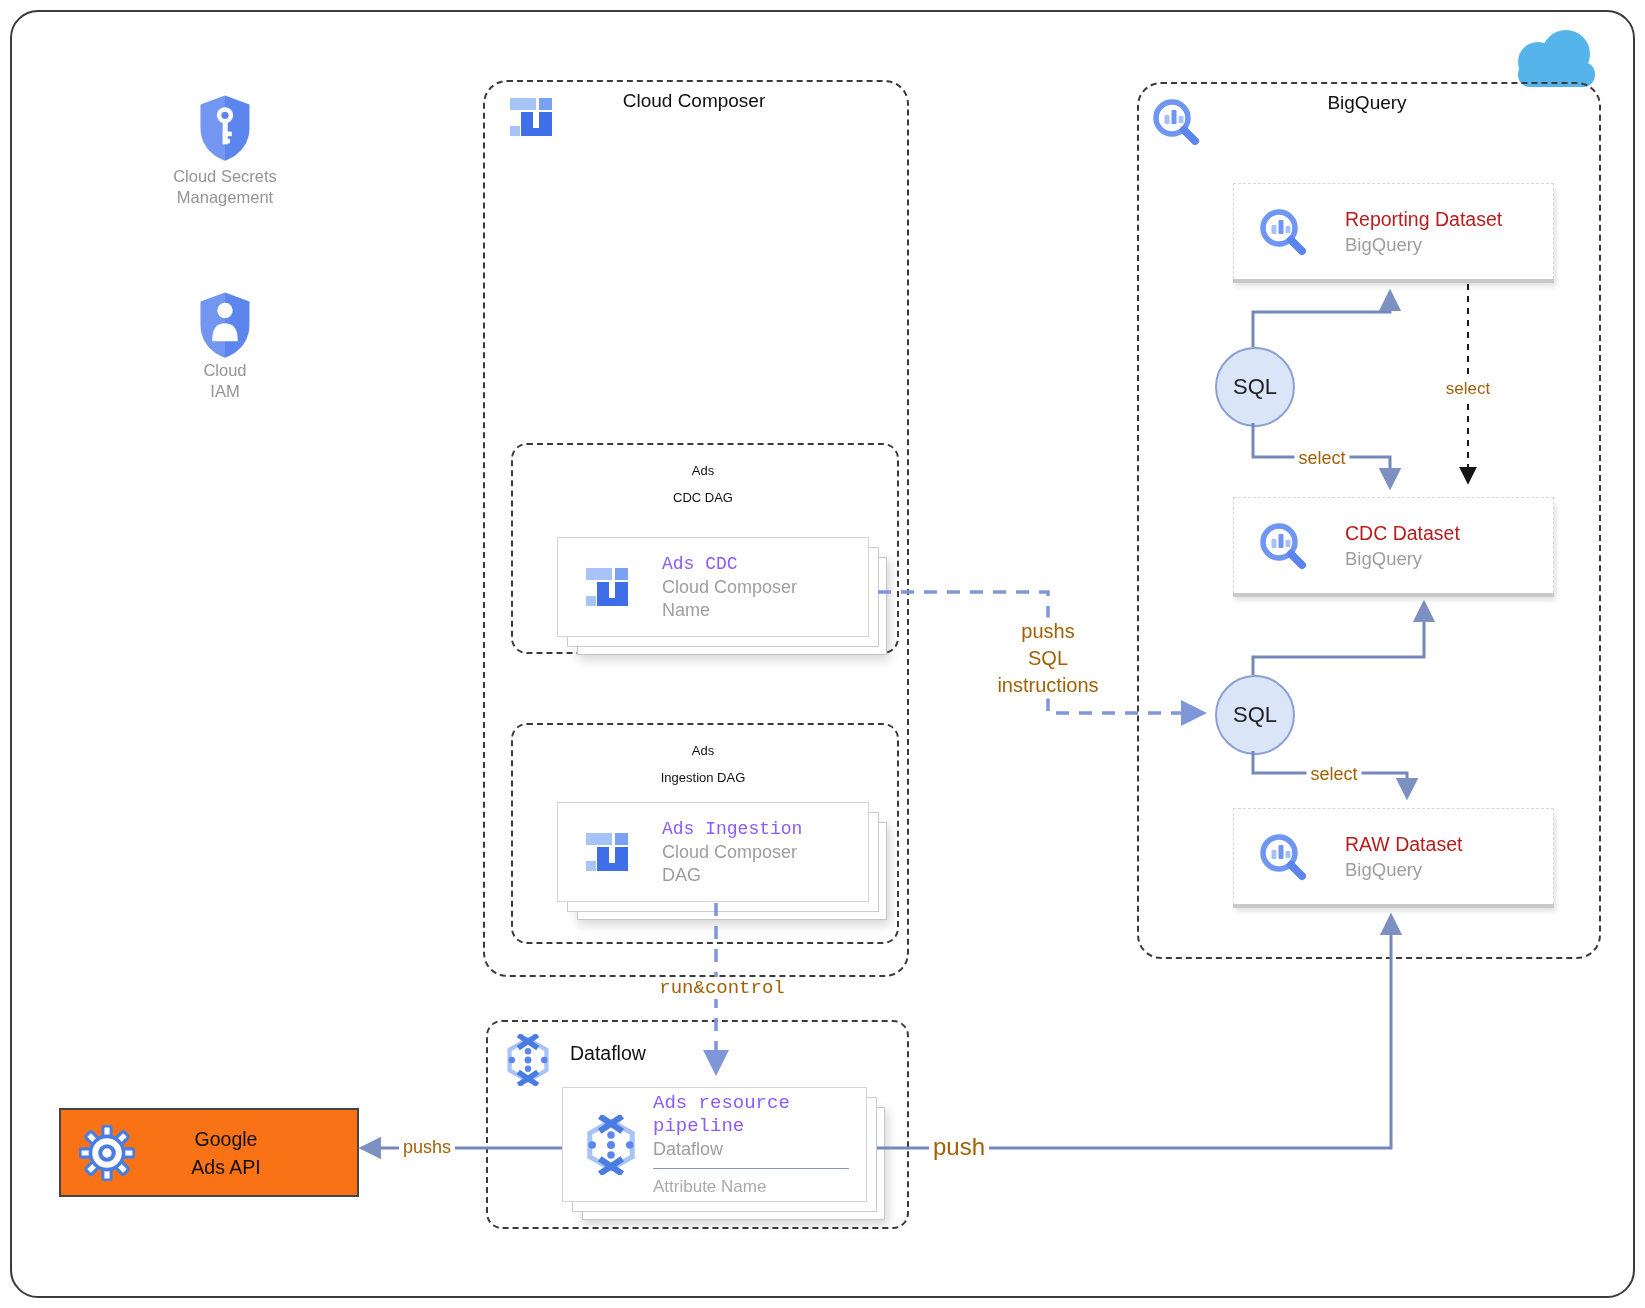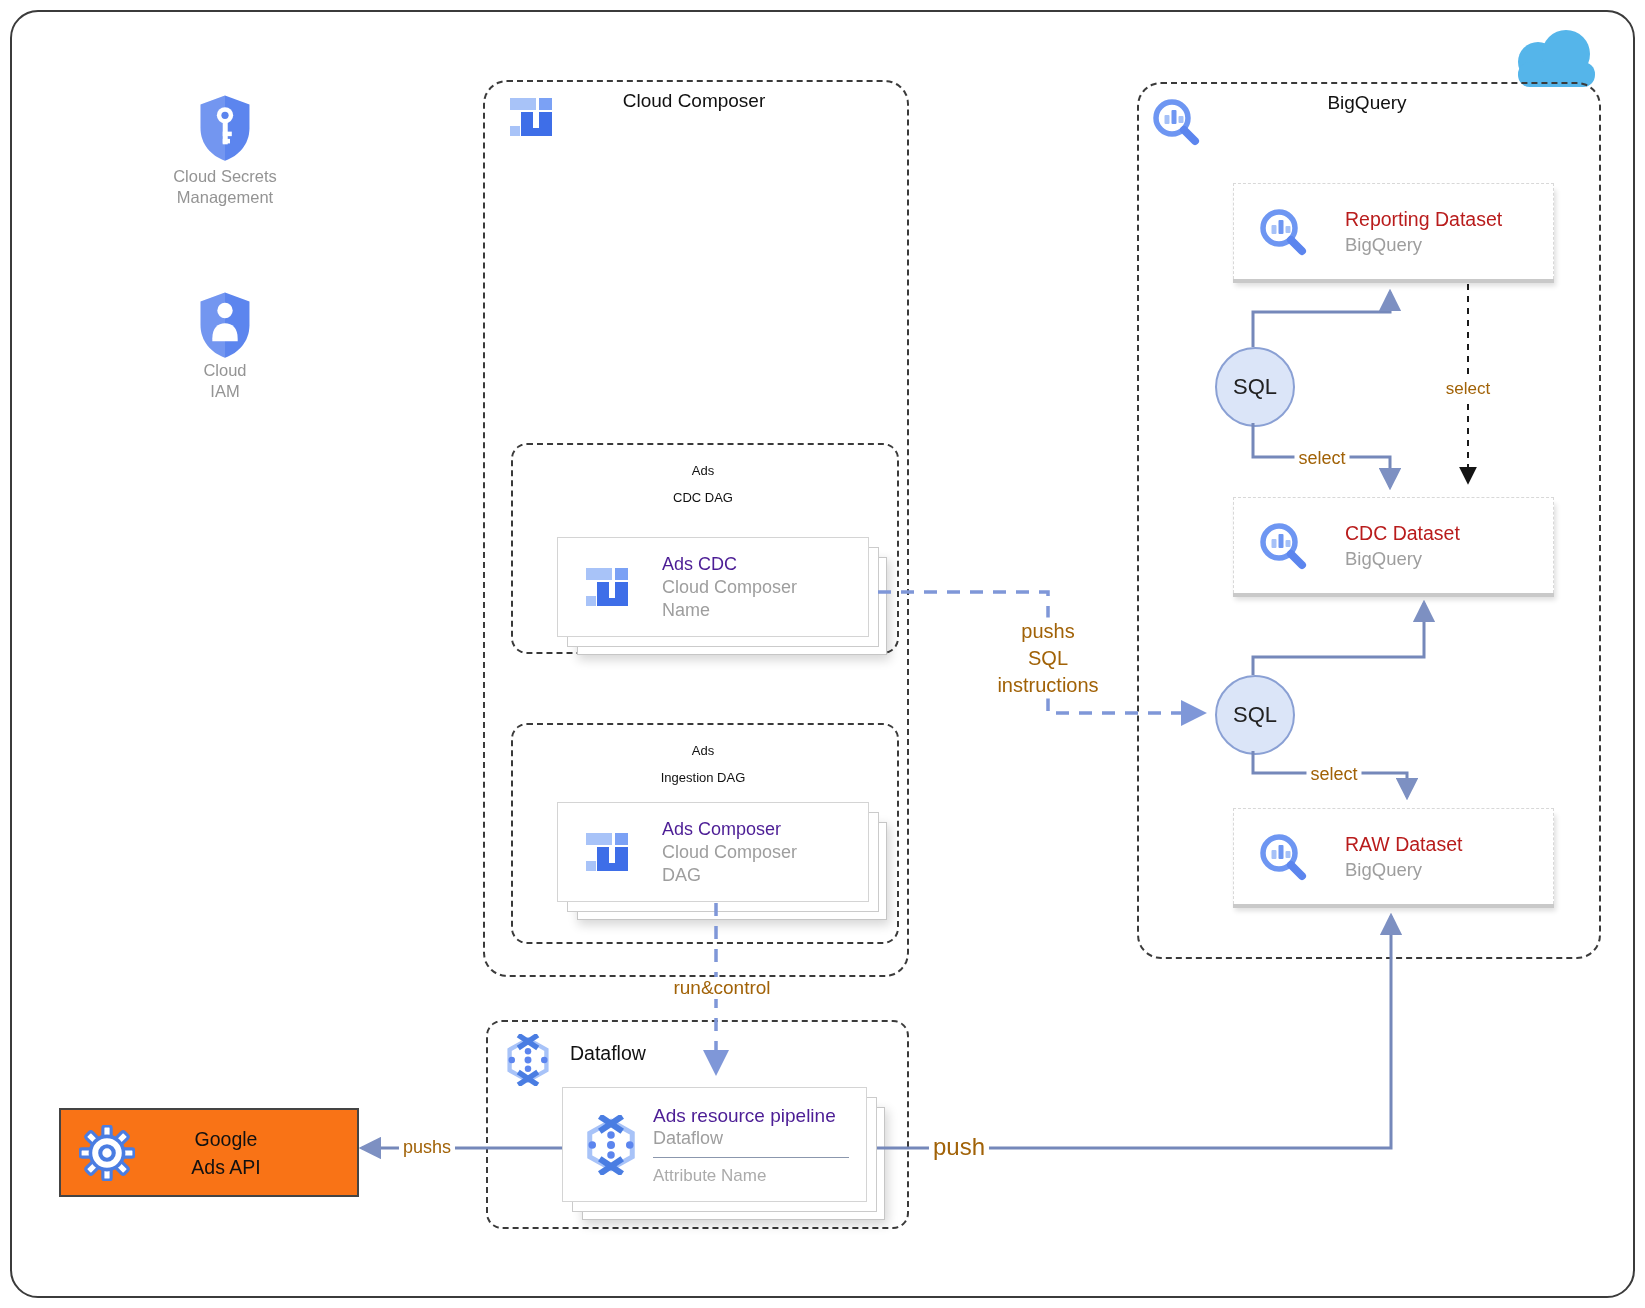--- a/index.html
+++ b/index.html
@@ -26,21 +26,21 @@
   .dataset-card .t1{font-size:19.5px;color:#b91c1c;}
   .dataset-card .t2{font-size:18.5px;color:#9e9e9e;margin-top:3px;}
   
   .stack-card{position:absolute;background:#fff;border:1px solid #d4d4d4;
     box-shadow:10px 10px 0 -1px #ffffff, 10px 10px 0 0 #cbcbcb,
                19px 19px 0 -2px #ffffff, 19px 19px 0 -1px #c6c6c6,
                21px 23px 10px rgba(0,0,0,.16);
     display:flex;align-items:center;}
   .stack-card .ic{margin-left:26px;flex:0 0 auto;}
   .stack-card .txt{margin-left:32px;}
-  .stack-card .t1{font-size:18px;color:#4c1d95;line-height:23px;}
+  .stack-card .t1{font-size:18px;color:#8b5cf6;line-height:23px;font-family:Liberation Mono, monospace;}
   .stack-card .t2{font-size:18px;color:#9e9e9e;line-height:23px;}
   .df-divider{width:196px;border-top:1.5px solid #8b97ad;margin:7px 0 8px 0;}
   .df-attr{font-size:17px;color:#ababab;}
   
   .sql-node{position:absolute;width:76px;height:76px;border-radius:50%;
     background:#dbe5f8;border:2px solid #8aa0d4;display:flex;align-items:center;justify-content:center;
     font-size:22px;color:#222;}
   
   .solid-box{position:absolute;background:#f97316;border:2px solid #444;display:flex;align-items:center;}
   .solid-box .txt{text-align:center;font-size:19.5px;line-height:28px;color:#111;flex:1;margin-right:40px;}
@@ -124,21 +124,21 @@
   <div class="stack-card" style="left:557px;top:802px;width:310px;height:98px;">
     <svg class="ic" width="46" height="46" viewBox="0 0 46 46">
       <rect x="2" y="4" width="26" height="12" fill="#A8C3F8"></rect>
       <rect x="31" y="4" width="13" height="12" fill="#7BA1F5"></rect>
       <rect x="13" y="18" width="12" height="24" fill="#3E6EE8"></rect>
       <rect x="31" y="18" width="13" height="24" fill="#3E6EE8"></rect>
       <rect x="25" y="34" width="6" height="8" fill="#3E6EE8"></rect>
       <rect x="2" y="32" width="10" height="10" fill="#A8C3F8"></rect>
     </svg>
     <div class="txt">
-      <div class="t1">Ads Composer</div>
+      <div class="t1">Ads Ingestion</div>
       <div class="t2">Cloud Composer</div>
       <div class="t2">DAG</div>
     </div>
   </div>
 
   <div class="container-dashed rounded-lg" style="left:1137px;top:82px;width:460px;height:873px;"></div>
   <div class="c-title" style="left:1137px;top:92px;width:460px;">BigQuery</div>
   <svg class="icon" style="left:1150px;top:96px;" width="52" height="52" viewBox="0 0 52 52">
     <circle cx="22" cy="22" r="16" fill="#fff" stroke="#6E96F2" stroke-width="5.5"></circle>
     <line x1="34" y1="34" x2="45" y2="45" stroke="#5C85EE" stroke-width="8" stroke-linecap="round"></line>
@@ -286,16 +286,16 @@
   </svg>
 
   <div class="elabel" style="left:1468px;top:389px;font-size:17px;">select</div>
   <div class="elabel" style="left:1322px;top:458px;font-size:18px;">select</div>
   <div class="elabel" style="left:1334px;top:774px;font-size:18px;">select</div>
   <div class="elabel" style="left:1048px;top:658px;font-size:20px;line-height:27px;">
     <div>pushs</div>
     <div>SQL</div>
     <div>instructions</div>
   </div>
-  <div class="elabel" style="left:722px;top:988px;font-size:19px;">run&amp;control</div>
+  <div class="elabel" style="left:722px;top:988px;font-size:19px;font-family:Liberation Mono, monospace;">run&amp;control</div>
   <div class="elabel" style="left:427px;top:1147px;font-size:18px;">pushs</div>
   <div class="elabel" style="left:959px;top:1147px;font-size:24px;">push</div>
 </div>
 
 </body></html>

